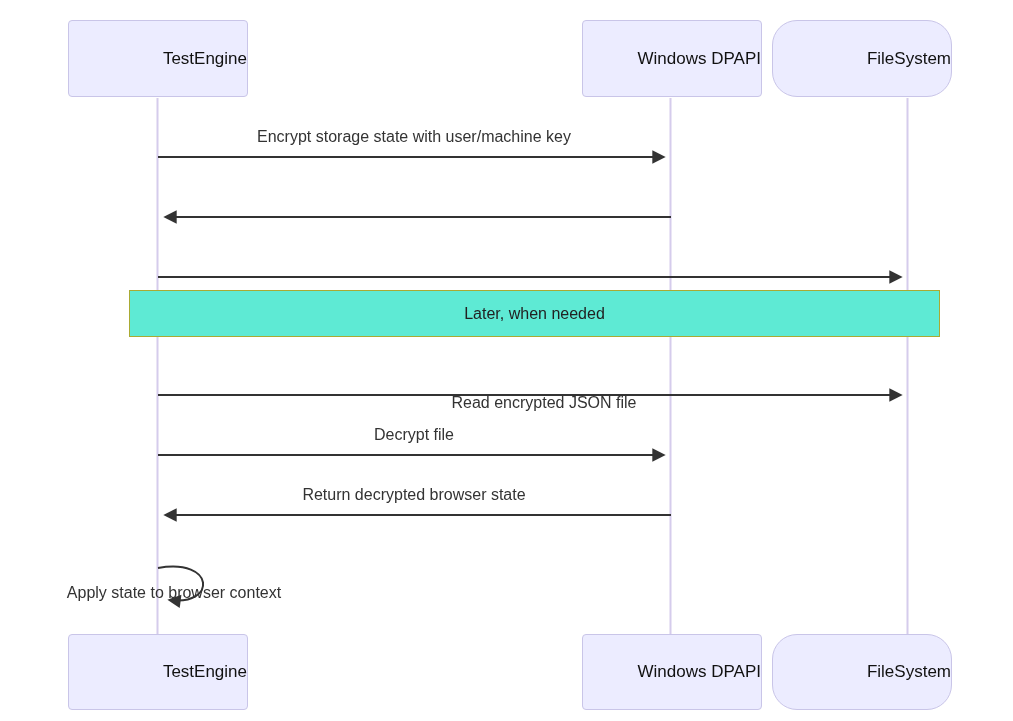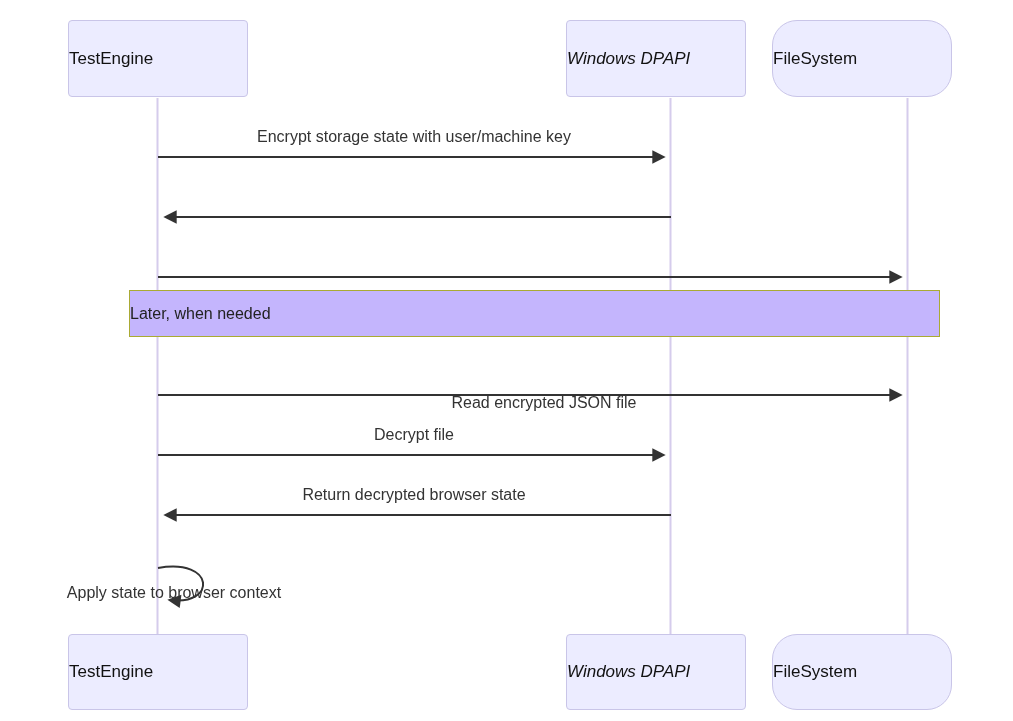--- a/index.html
+++ b/index.html
@@ -15,56 +15,56 @@
 
   .actor-box {
     position: absolute;
     width: 180px;
     height: 77px;
     background: #ECECFF;
     border: 1px solid #C9C5E8;
     border-radius: 4px;
     display: flex;
     align-items: center;
-    justify-content: flex-start;
+    justify-content: flex-end;
     font-size: 17px;
     color: #111111;
     box-sizing: border-box;
     z-index: 3;
   }
   .actor-top { top: 20px; }
   .actor-bottom { top: 634px; height: 76px; }
   .actor-a { left: 68px; }
-  .actor-b { left: 566px; font-style: italic; }
+  .actor-b { left: 582px; }
   .actor-c { left: 772px; border-radius: 25px; }
 
   .msg-label {
     position: absolute;
     transform: translateX(-50%);
     white-space: nowrap;
     font-size: 16px;
     color: #333333;
     height: 22px;
     line-height: 22px;
     z-index: 2;
     text-align: center;
   }
 
   .note-band {
     position: absolute;
     left: 129px;
     top: 290px;
     width: 811px;
     height: 47px;
-    background: #c4b5fd;
+    background: #5eead4;
     border: 1px solid #AAAA33;
     box-sizing: border-box;
     display: flex;
     align-items: center;
-    justify-content: flex-start;
+    justify-content: center;
     font-size: 16px;
     color: #222222;
     z-index: 4;
   }
 </style>
 </head>
 <body>
 
 <div class="stage">
 

